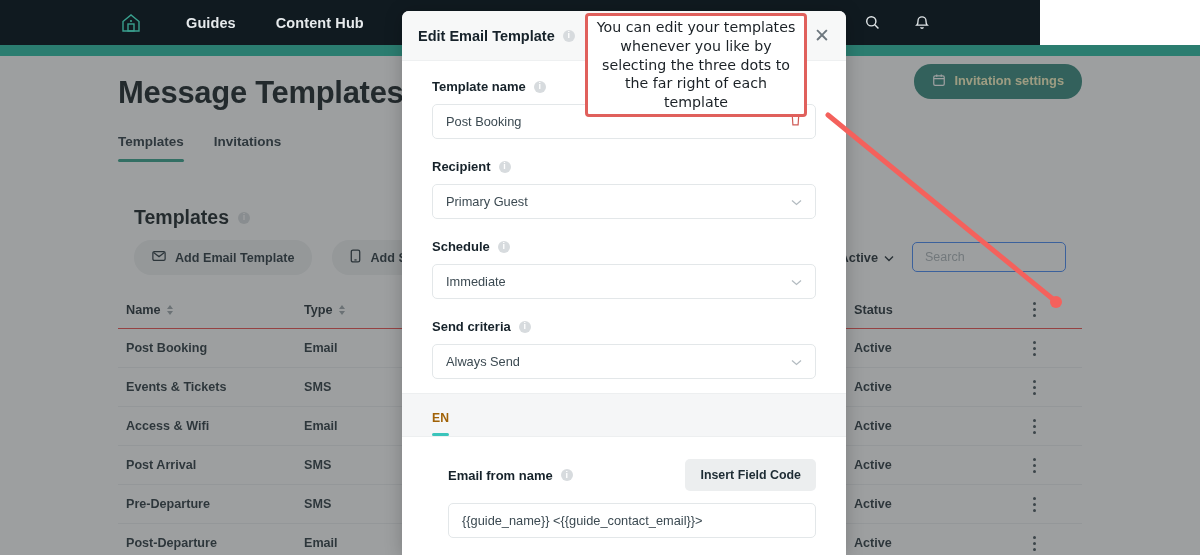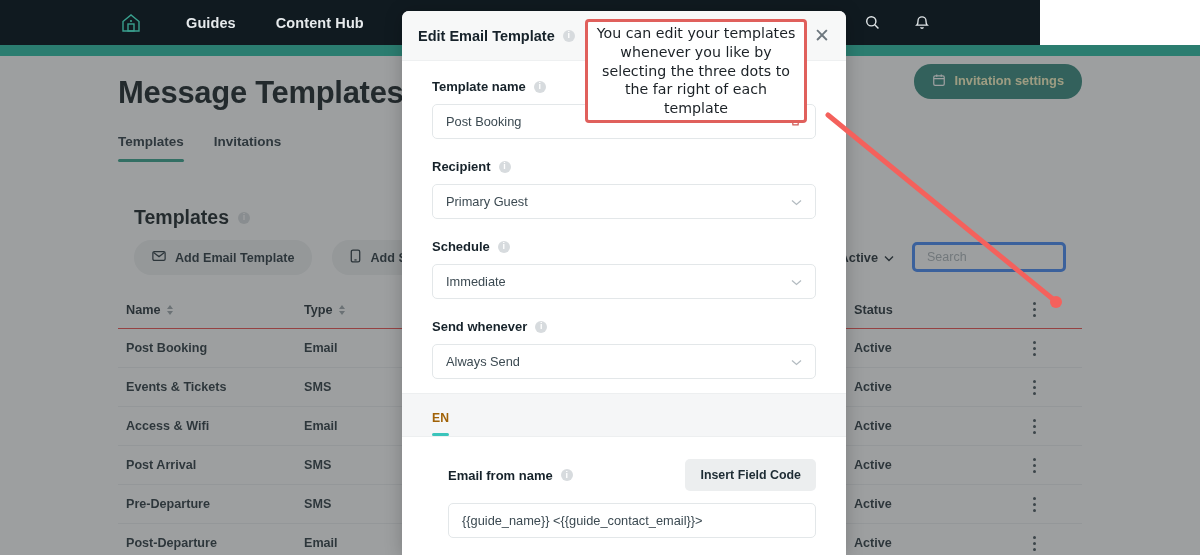--- a/index.html
+++ b/index.html
@@ -66,21 +66,21 @@
   .add-btns { position: absolute; left: 134px; top: 184px; display: flex; gap: 20px; justify-content: center; }
   .pill {
     display: flex; align-items: center; gap: 9px;
     background: #eef0f1; border-radius: 17px; padding: 9px 18px;
     font-size: 12.6px; font-weight: bold; color: #1d2b33; white-space: nowrap;
   }
 
   .filters { position: absolute; right: 134px; top: 186px; display: flex; align-items: center; gap: 18px; }
   .filter-sel { display: flex; align-items: center; gap: 6px; font-size: 12.8px; font-weight: bold; color: #16222a; }
   .search-box {
-    width: 154px; height: 30px; border: 3px solid #3b82f6; border-radius: 5px;
+    width: 154px; height: 30px; border: 1px solid #3b82f6; border-radius: 5px;
     display: flex; align-items: center; padding: 0 12px;
     font-size: 12.5px; color: #a9b1b6;
   }
 
   
   .tbl { position: absolute; left: 118px; top: 235px; width: 964px; }
   .trow { display: flex; align-items: center; height: 39px; border-bottom: 1px solid #eceff0; }
   .trow.header { height: 38px; border-bottom: 1px solid #ef4444; text-align: right; }
   .c-name { width: 186px; padding-left: 8px; }
   .c-type { width: 205px; }
@@ -147,21 +147,21 @@
 
   .sec { padding: 22px 30px 0 46px; }
   .sec-row { display: flex; align-items: center; margin-bottom: 12px; }
   .btn-grey {
     margin-left: auto; background: #eceeef; border-radius: 5px;
     padding: 9px 15px; font-size: 12.4px; font-weight: bold; color: #1d2b33;
   }
 
   
   .callout {
-    position: absolute; left: 585px; top: 19px; width: 222px; height: 104px;
+    position: absolute; left: 585px; top: 13px; width: 222px; height: 104px;
     background: #ffffff; border: 3px solid #e0605c; border-radius: 4px;
     z-index: 20; display: flex; align-items: center; justify-content: center;
     padding: 4px 8px;
   }
   .callout-text {
     font-size: 14.2px; color: #1b2126; text-align: center; line-height: 1.33;
     font-family: "DejaVu Sans", sans-serif;
   }
   .arrow-svg { position: absolute; left: 0; top: 0; width: 1200px; height: 555px; z-index: 19; pointer-events: none; }
 </style>
@@ -428,21 +428,21 @@
           <span class="chev">
             <svg width="11" height="7" viewBox="0 0 11 7" fill="none" stroke="#b4bcc1" stroke-width="1.3">
                 <path d="m1 1.4 4.5 4 4.5-4"></path>
               </svg>
           </span>
         </div>
       </div>
 
       <div class="field" style="margin-bottom:14px">
         <div class="field-label">
-          <span>Send whenever</span>
+          <span>Send criteria</span>
           <span class="info-dot">i</span>
         </div>
         <div class="input">
           <span>Always Send</span>
           <span class="chev">
             <svg width="11" height="7" viewBox="0 0 11 7" fill="none" stroke="#b4bcc1" stroke-width="1.3">
                 <path d="m1 1.4 4.5 4 4.5-4"></path>
               </svg>
           </span>
         </div>

